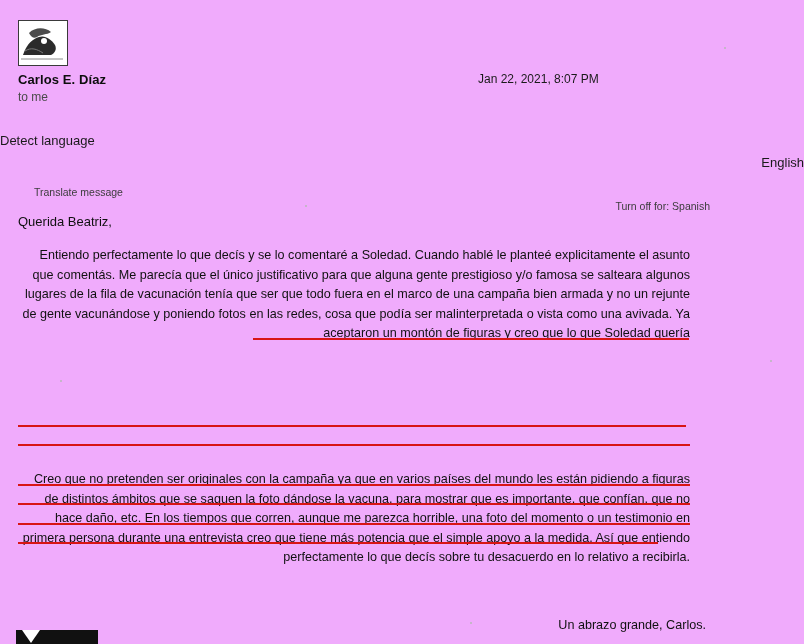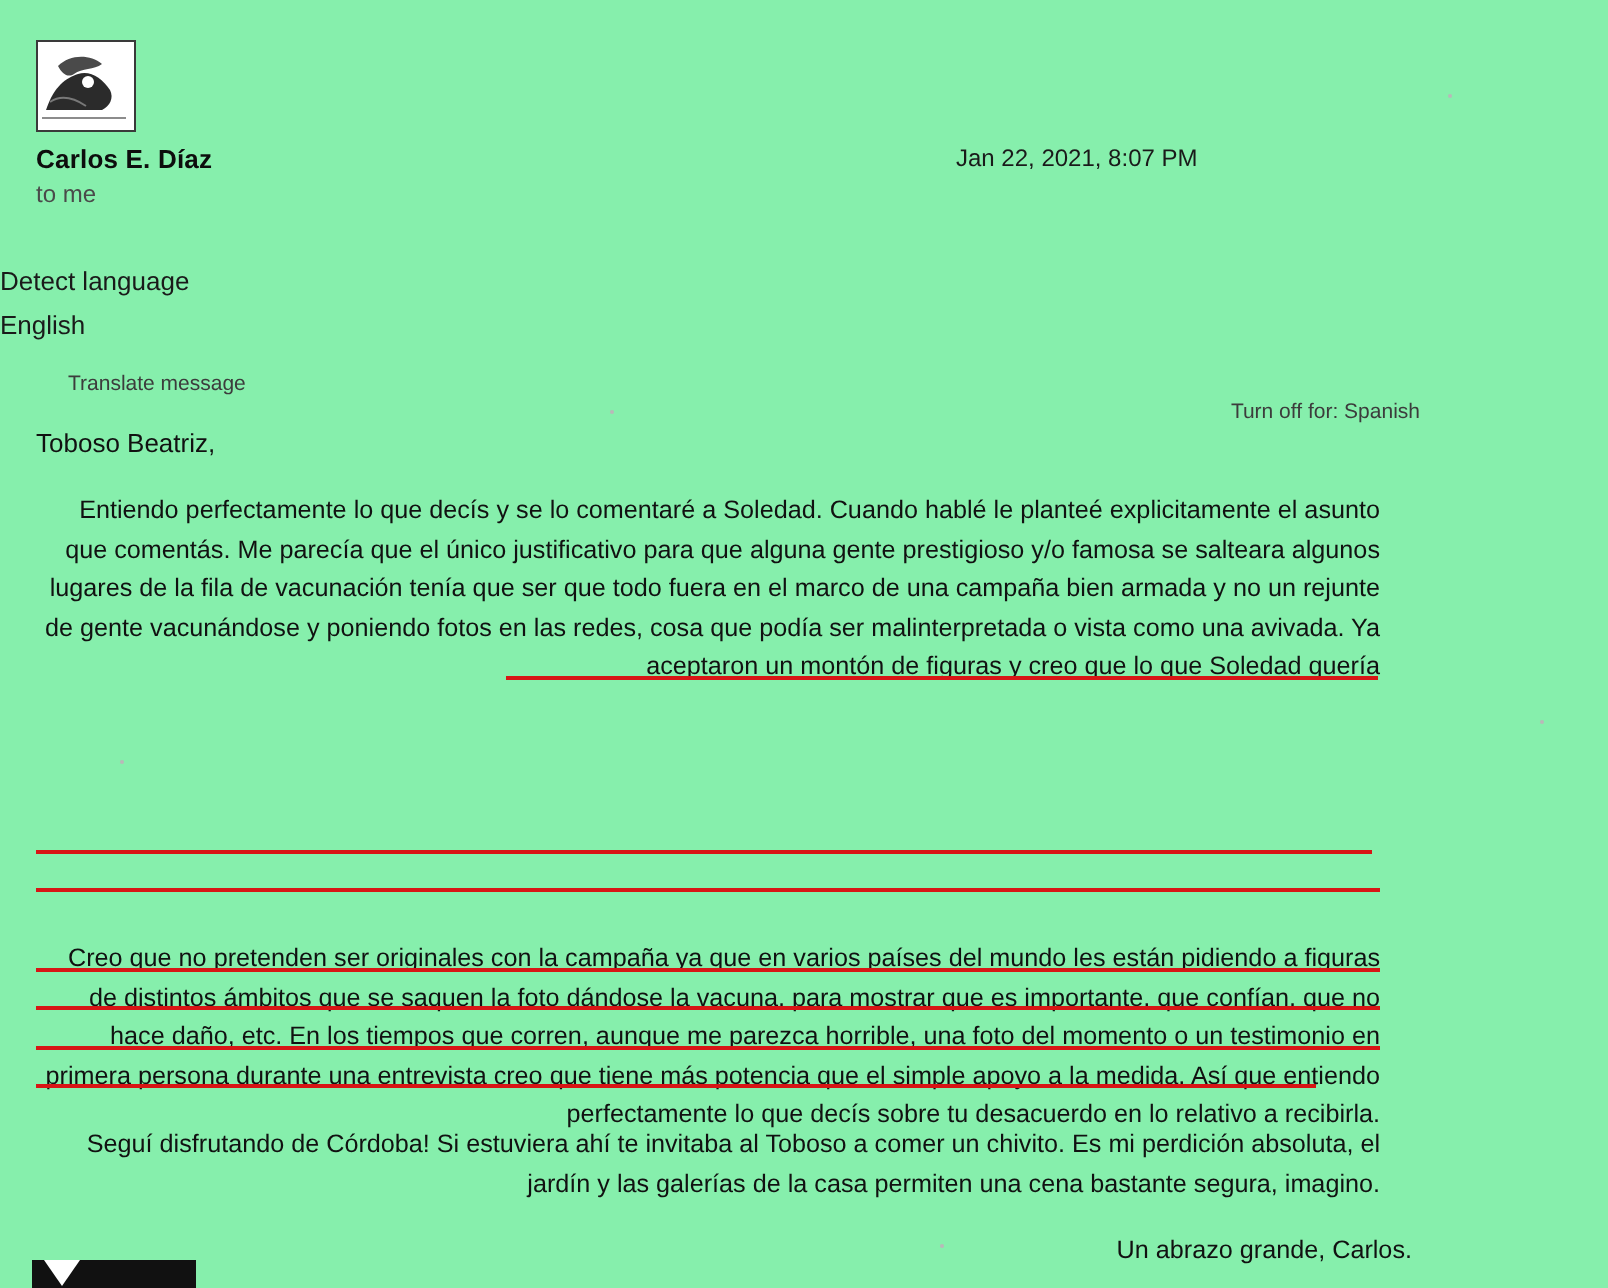--- a/index.html
+++ b/index.html
@@ -12,21 +12,21 @@
     height: 644px;
     font-family: "Liberation Sans", sans-serif;
     color: #111111;
     position: relative;
     overflow: hidden;
   }
   .page {
     position: relative;
     width: 804px;
     height: 644px;
-    background: #86efac;
+    background: #f0abfc;
   }
 
   
   .avatar {
     position: absolute;
     left: 18px;
     top: 20px;
     width: 48px;
     height: 44px;
     border: 1px solid #3a3a3a;
@@ -67,21 +67,21 @@
     top: 133px;
     text-align: left;
     font-size: 13px;
     color: #1a1a1a;
   }
   .target-lang {
     position: absolute;
     left: 0;
     right: 0;
     top: 155px;
-    text-align: left;
+    text-align: right;
     font-size: 13px;
     color: #1a1a1a;
   }
   .translate-msg {
     position: absolute;
     left: 18px;
     top: 186px;
     font-size: 10.5px;
     color: #3c3c3c;
     margin-left: 16px;
@@ -179,32 +179,31 @@
 
   <div class="sender">Carlos E. Díaz</div>
   <div class="recipient">to me</div>
   <div class="date">Jan 22, 2021, 8:07 PM</div>
 
   <div class="detect-lang">Detect language</div>
   <div class="target-lang">English</div>
   <div class="translate-msg">Translate message</div>
   <div class="turn-off">Turn off for: Spanish</div>
 
-  <div class="greeting">Toboso Beatriz,</div>
+  <div class="greeting">Querida Beatriz,</div>
 
   <div class="para p1">
     <span>Entiendo perfectamente lo que decís y se lo comentaré a Soledad. Cuando hablé le planteé explicitamente el asunto que comentás. Me parecía que el único justificativo para que alguna gente prestigioso y/o famosa se salteara algunos lugares de la fila de vacunación tenía que ser que todo fuera en el marco de una campaña bien armada y no un rejunte de gente vacunándose y poniendo fotos en las redes, cosa que podía ser malinterpretada o vista como una avivada. </span><span class="hl">Ya aceptaron un montón de figuras y creo que lo que Soledad quería</span>
   </div>
 
 
   <div class="para p3">
     <span class="hl">Creo que no pretenden ser originales con la campaña ya que en varios países del mundo les están pidiendo a figuras de distintos ámbitos que se saquen la foto dándose la vacuna, para mostrar que es importante, que confían, que no hace daño, etc. En los tiempos que corren, aunque me parezca horrible, una foto del momento o un testimonio en primera persona durante una entrevista creo que tiene más potencia que el simple apoyo a la medida. Así que entiendo perfectamente lo que decís sobre tu desacuerdo en lo relativo a recibirla.</span>
   </div>
 
-  <div class="para p4">Seguí disfrutando de Córdoba! Si estuviera ahí te invitaba al Toboso a comer un chivito. Es mi perdición absoluta, el jardín y las galerías de la casa permiten una cena bastante segura, imagino.</div>
 
   <div class="para p5">Un abrazo grande, Carlos.</div>
 
   <div class="ul" style="left:253px; top:338px; width:436px;"></div>
   <div class="ul" style="left:18px; top:425px; width:668px;"></div>
   <div class="ul" style="left:18px; top:444px; width:672px;"></div>
   <div class="ul" style="left:18px; top:484px; width:672px;"></div>
   <div class="ul" style="left:18px; top:503px; width:672px;"></div>
   <div class="ul" style="left:18px; top:523px; width:672px;"></div>
   <div class="ul" style="left:18px; top:542px; width:640px;"></div>

